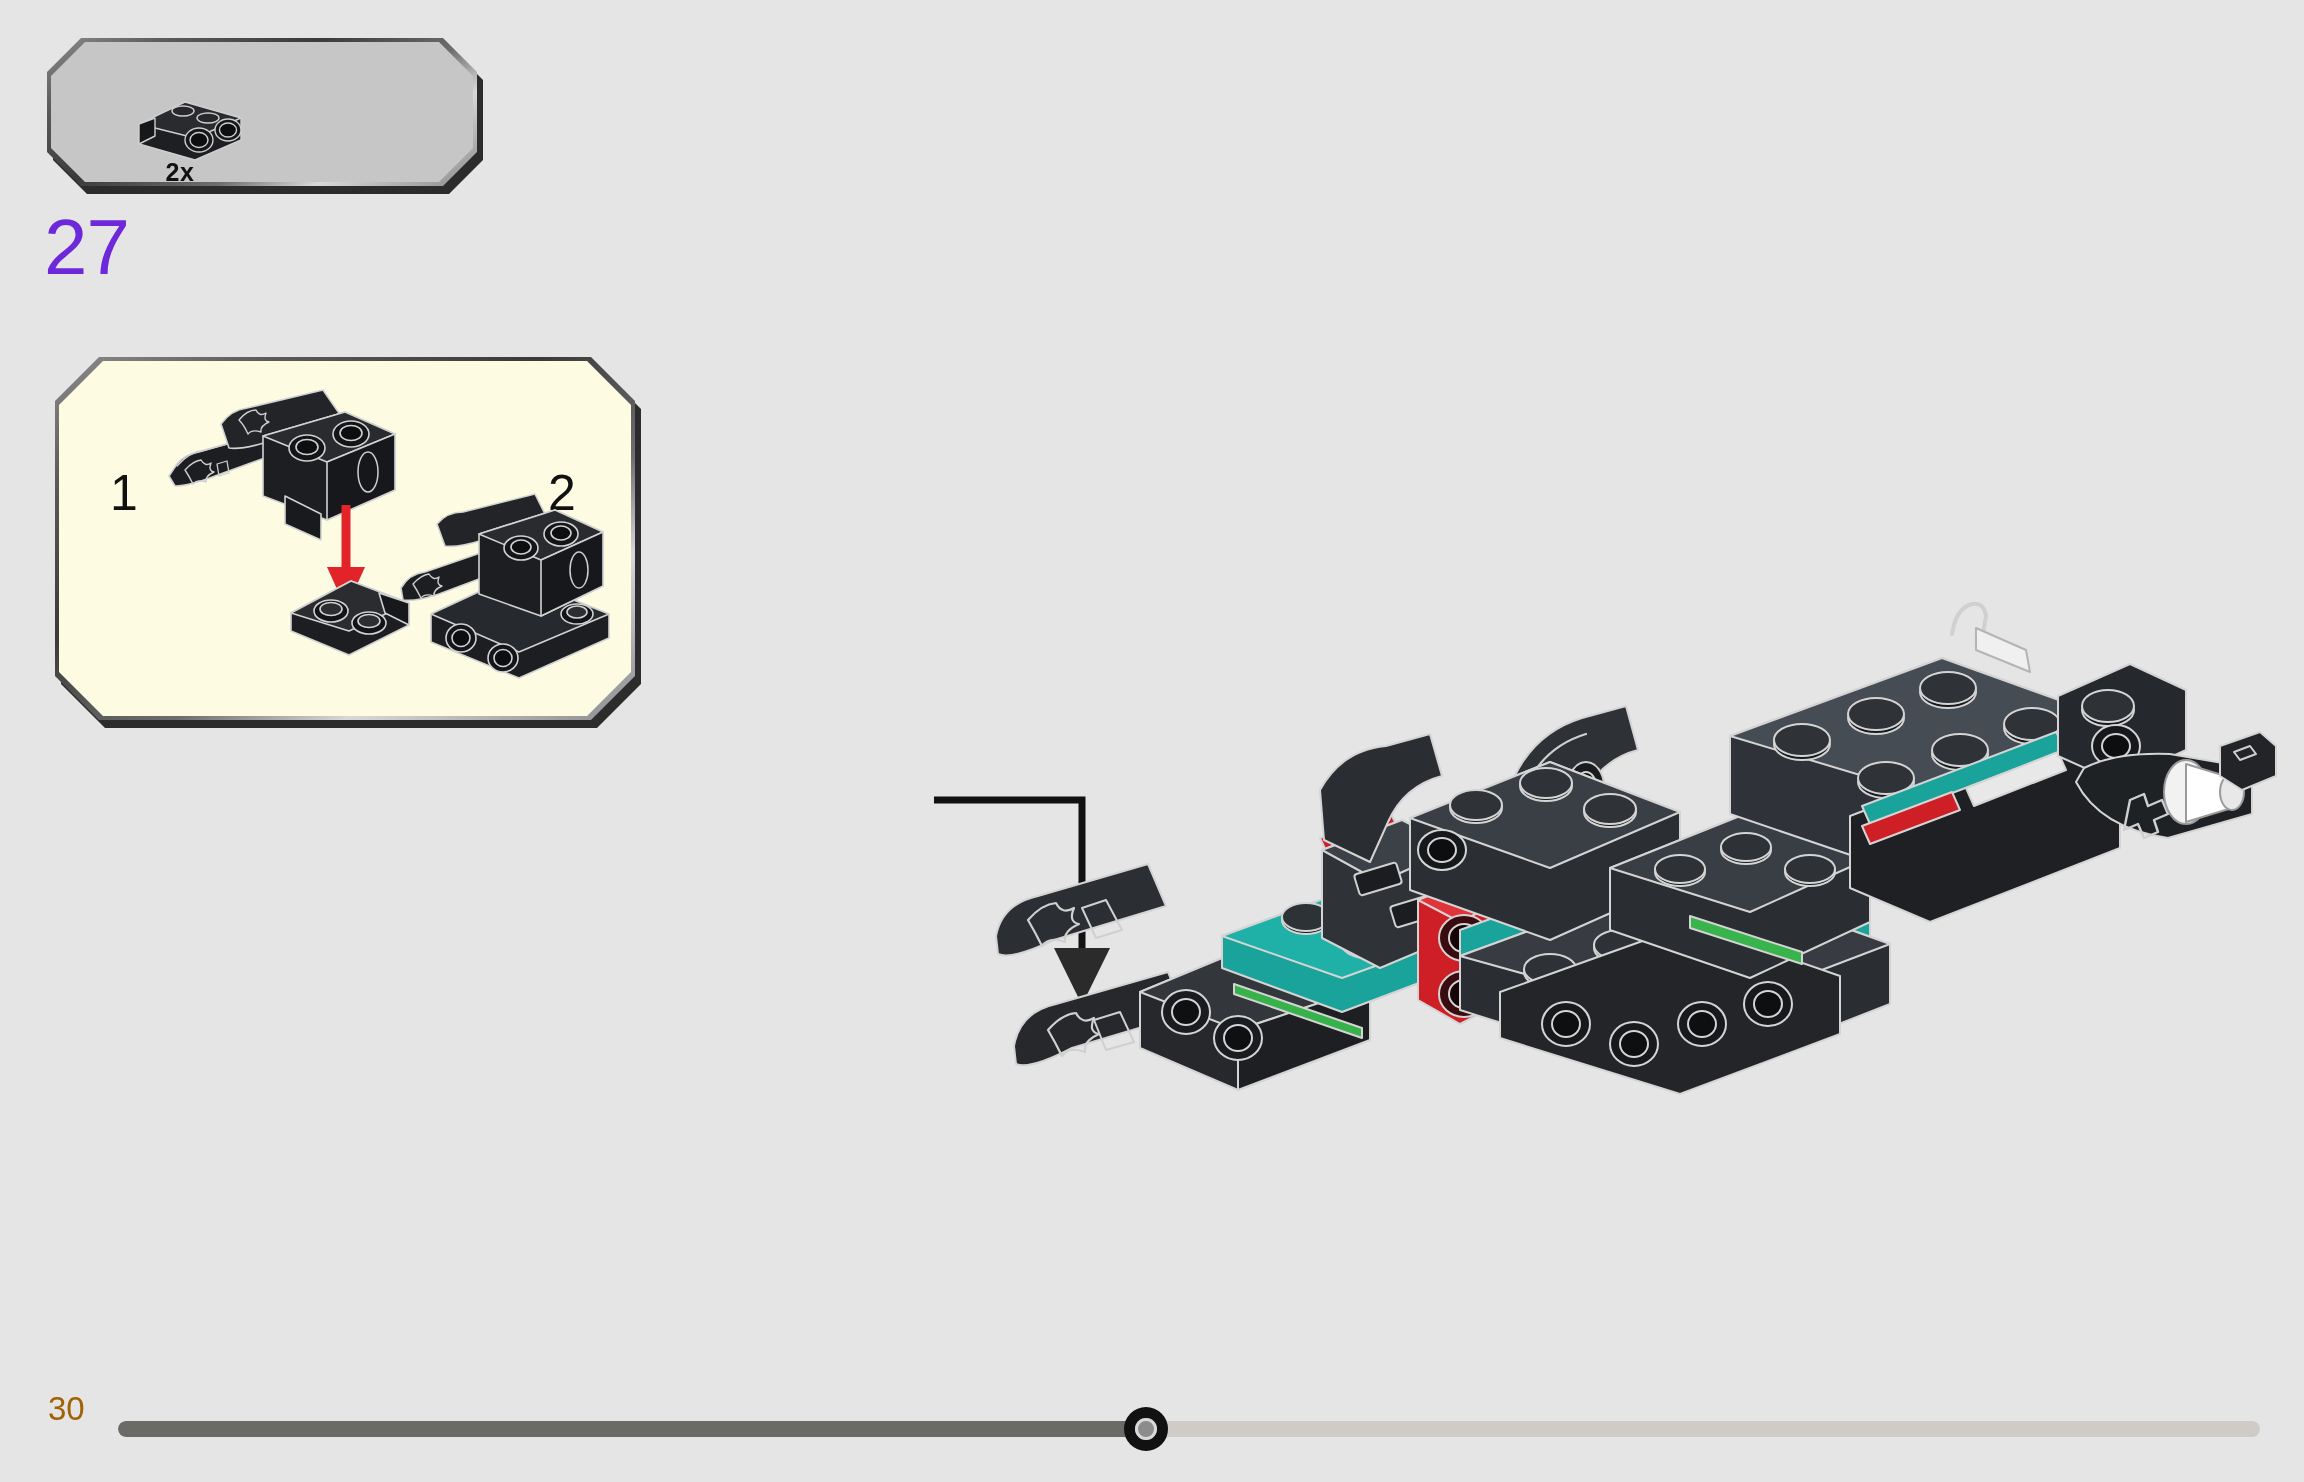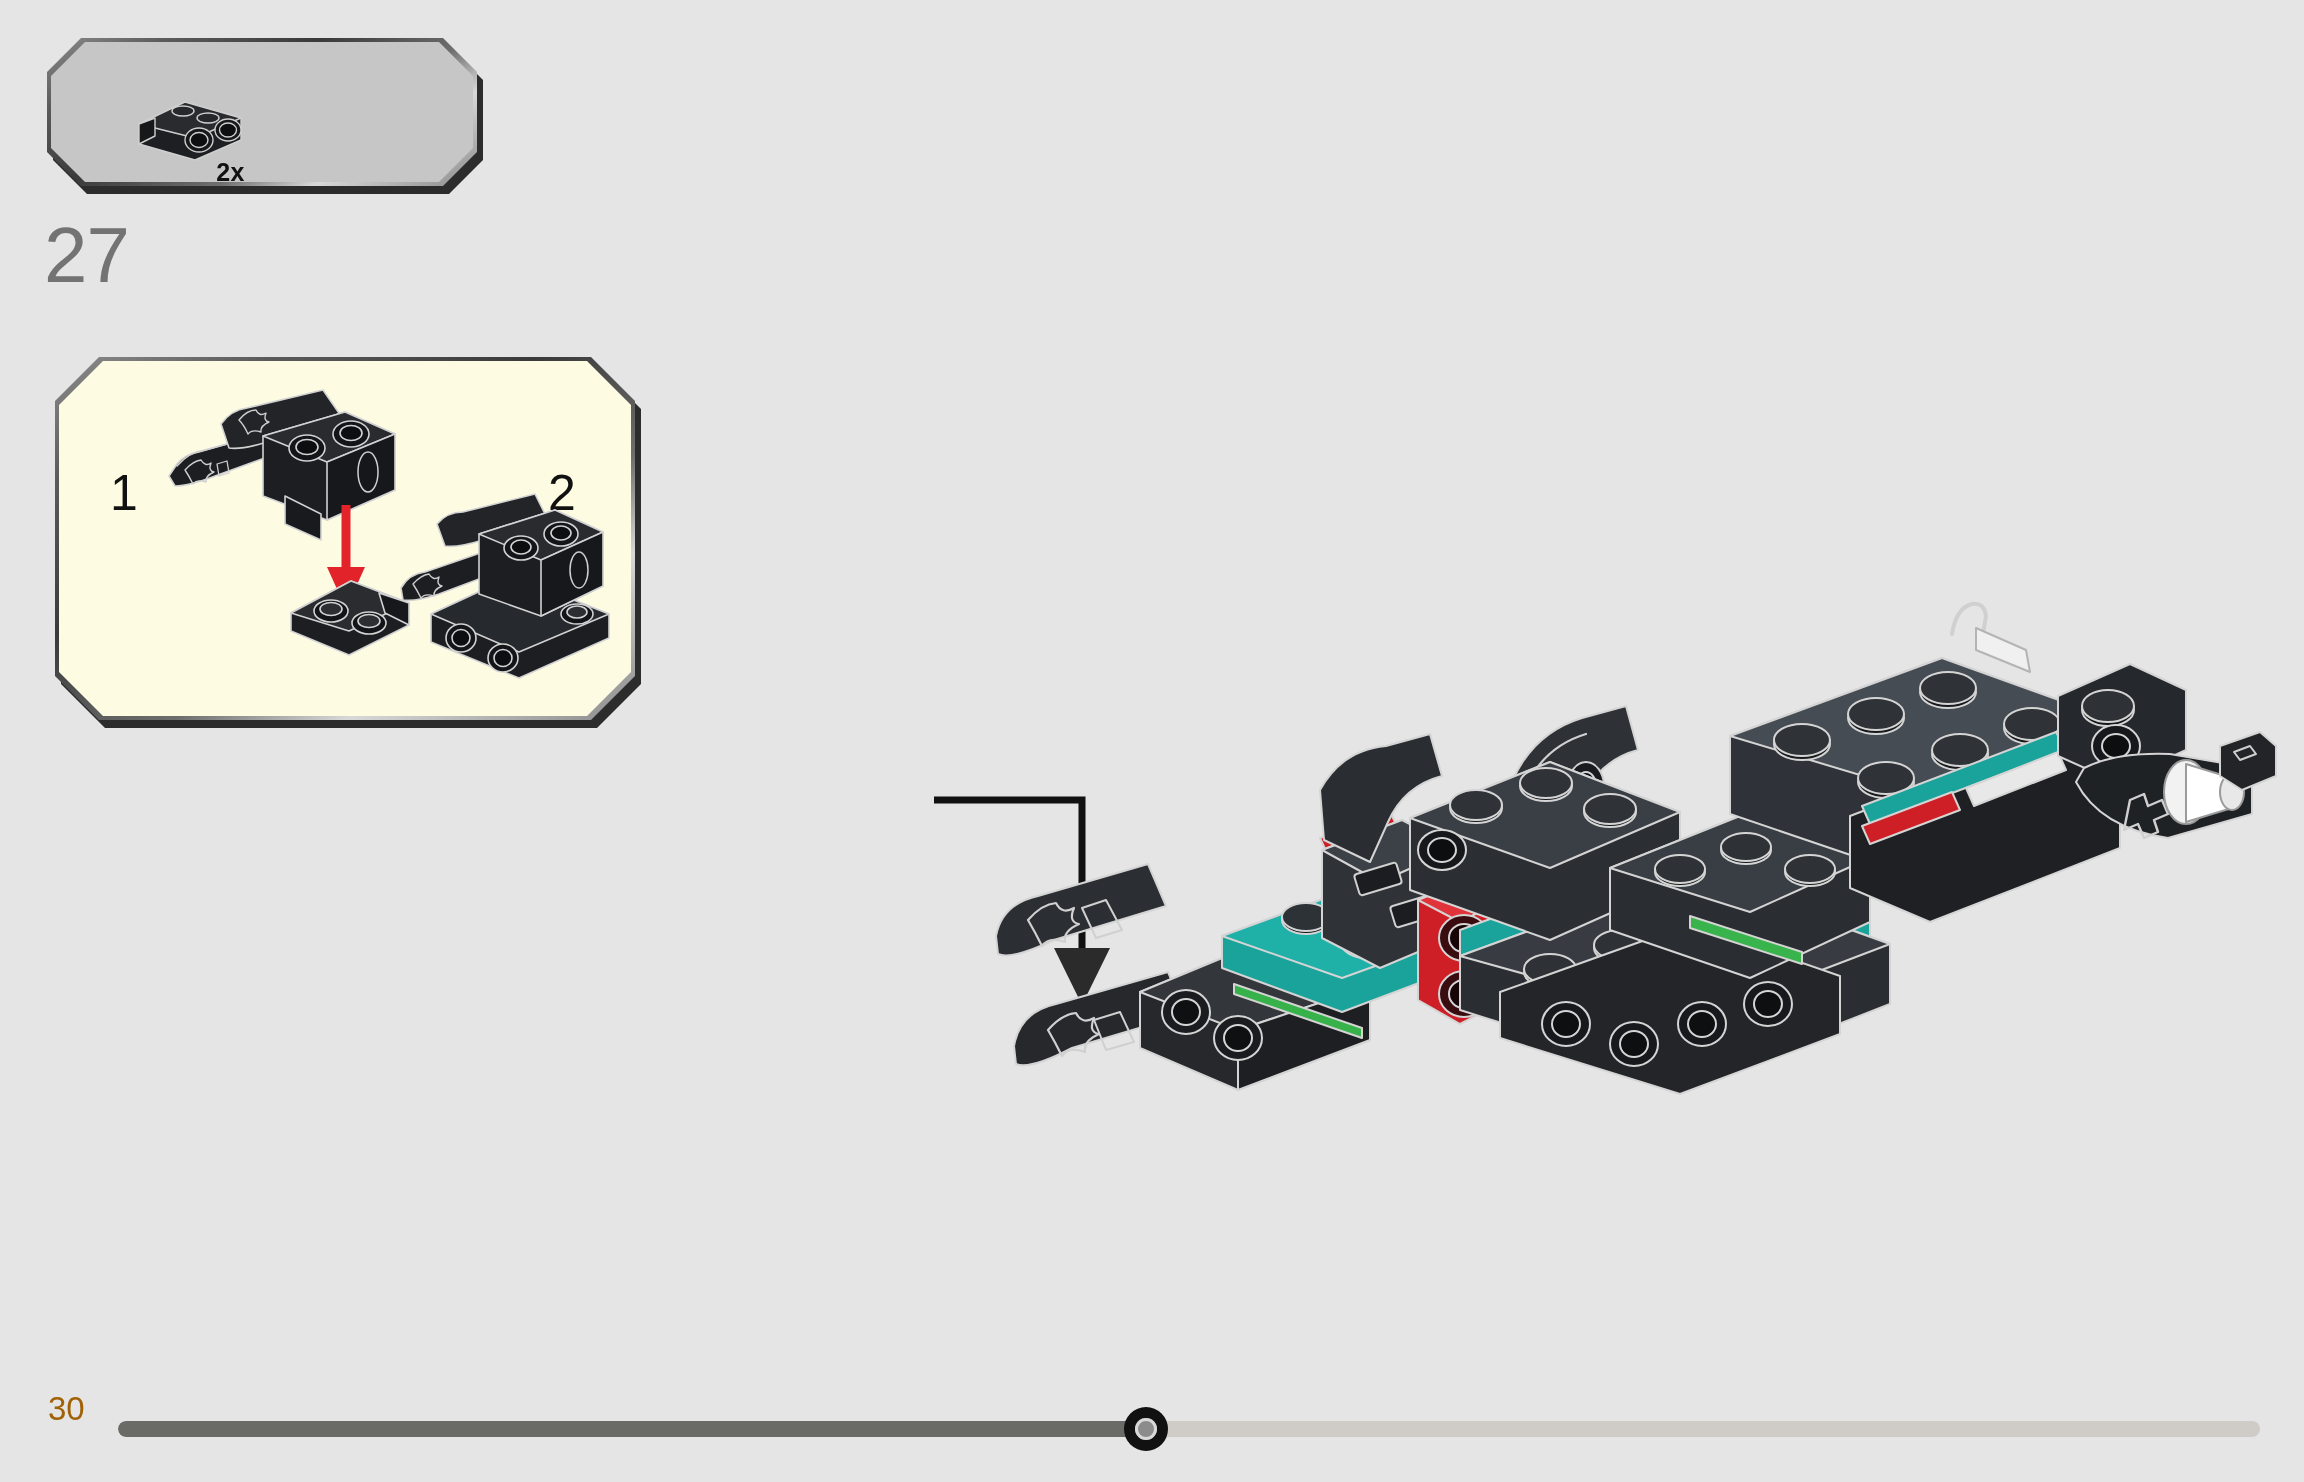--- a/index.html
+++ b/index.html
@@ -34,31 +34,31 @@
   #parts-box{left:47px;top:38px;width:430px;height:148px;--c:34px;}
   #parts-box .face{background:#c6c6c6;}
   
 
   #sub-box{
     position:absolute;left:55px;top:357px;width:580px;height:363px;--c:44px;
   }
   #sub-box .face{background:#fdfce3;}
 
   
-  .part-slot{position:absolute;text-align:right;}
+  .part-slot{position:absolute;text-align:center;}
   .part-qty{
     font-size:25px;font-weight:700;color:#111;letter-spacing:.5px;
     margin-top:2px;
   }
   .part-art{width:110px;height:78px;margin:0 auto;}
 
   
   #step-number{
-    position:absolute;left:44px;top:216px;
-    font-size:78px;font-weight:400;color:#737373;
+    position:absolute;left:44px;top:208px;
+    font-size:78px;font-weight:400;color:#6d28d9;
     letter-spacing:-1px;line-height:1;
   }
 
   
   .sub-label{
     position:absolute;font-size:50px;font-weight:400;color:#111;line-height:1;
   }
   #sub-label-1{left:110px;top:468px;}
   #sub-label-2{left:548px;top:468px;}
 

